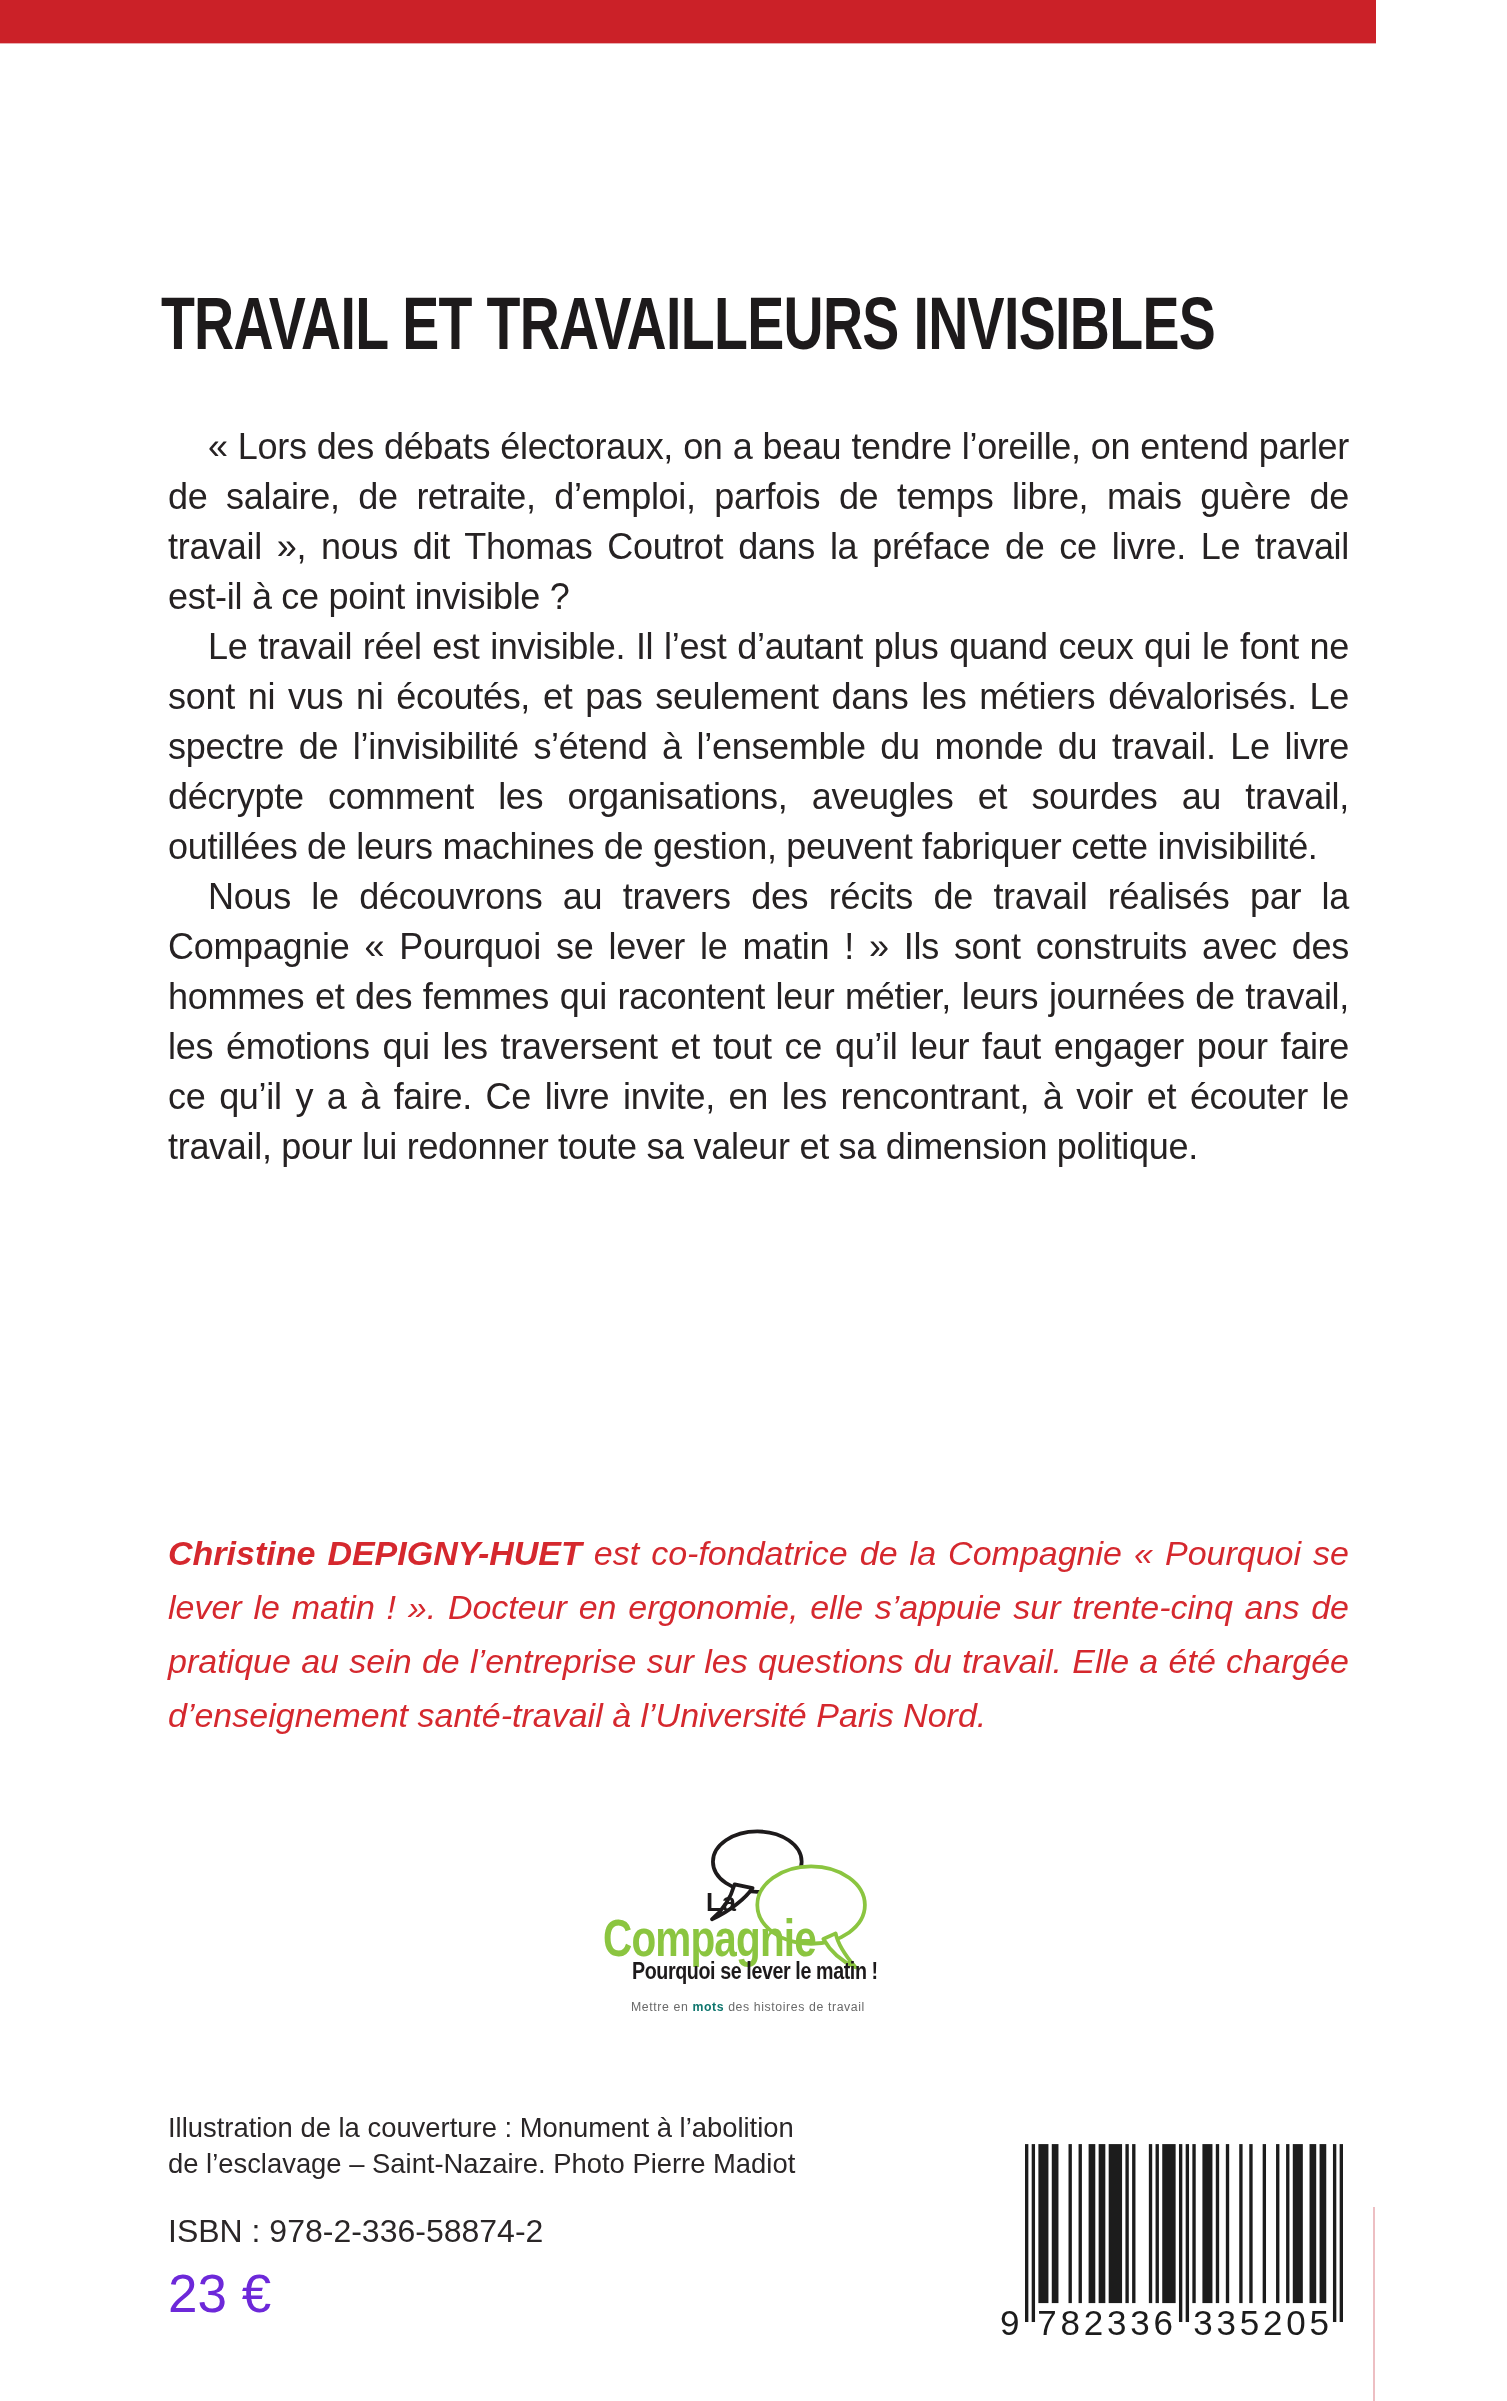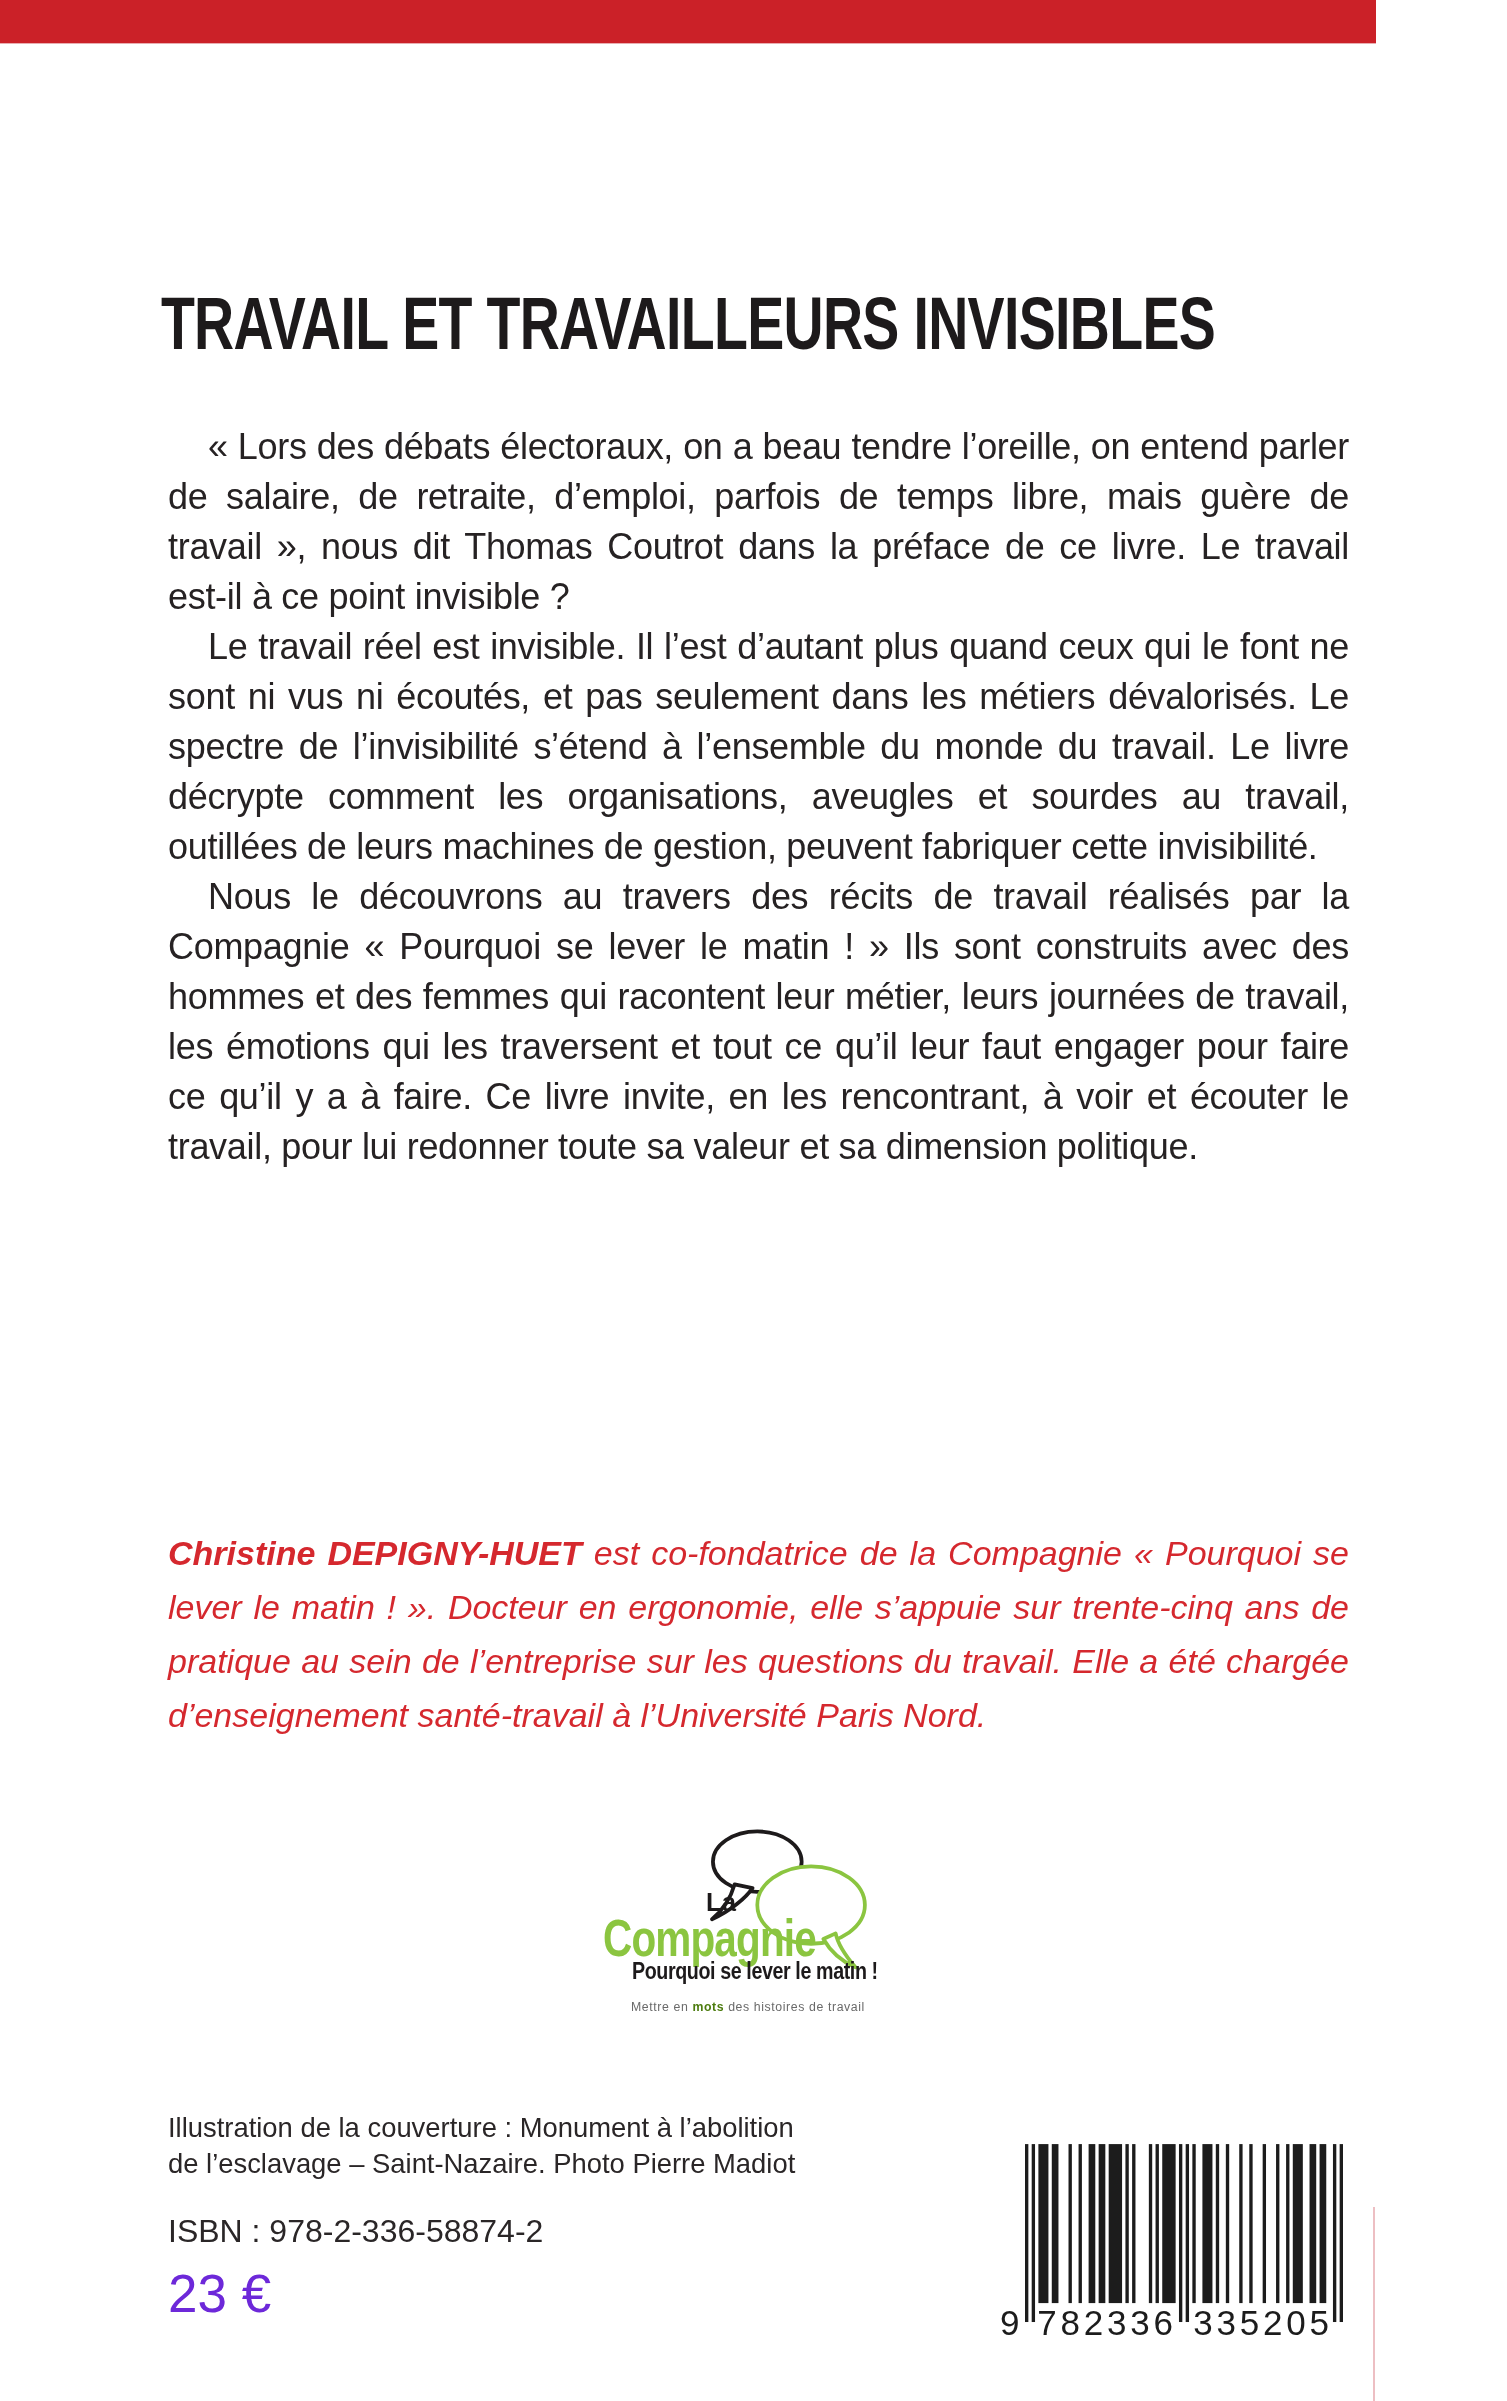--- a/index.html
+++ b/index.html
@@ -109,21 +109,21 @@
   .logo-tagline{
     position:absolute;
     left:28px;
     top:178px;
     font-size:12.3px;
     letter-spacing:0.6px;
     color:#6a6a6a;
     white-space:nowrap;
   }
   .logo-tagline .tagline-mots{
-    color:#4d7c0f;
+    color:#0f766e;
     font-weight:bold;
   }
   
   .cover-credit{
     position:absolute;
     left:168px;
     top:2110px;
     font-size:27.4px;
     line-height:36px;
     color:#2a2627;

